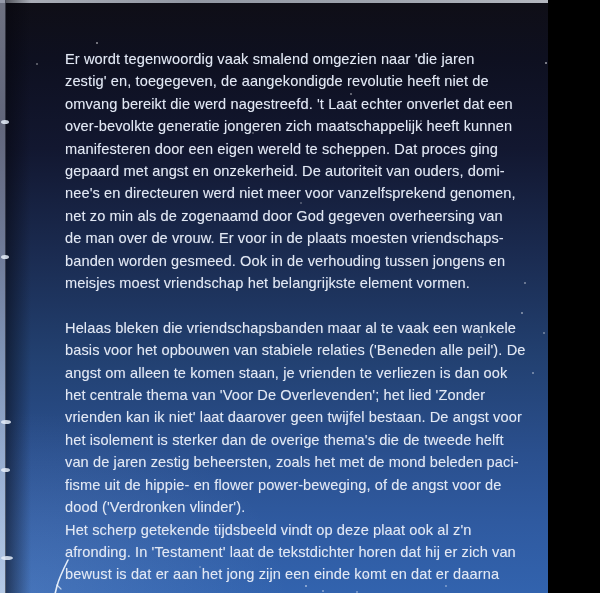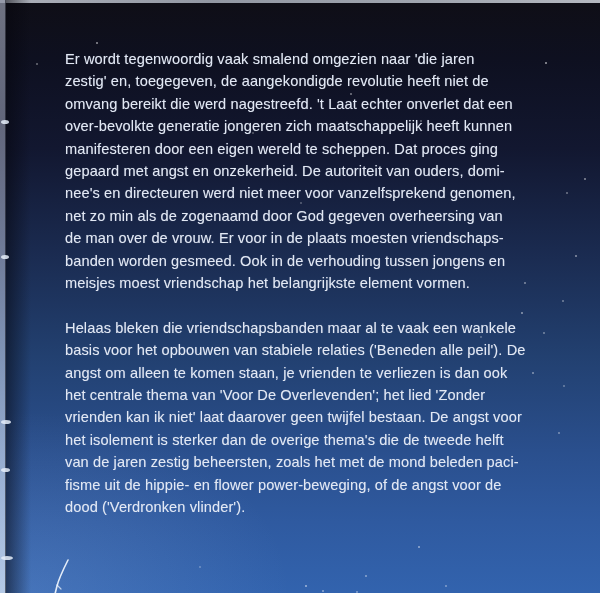--- a/index.html
+++ b/index.html
@@ -2,21 +2,21 @@
 <html><head>
 <meta charset="utf-8">
 <style>
   html, body {
     margin: 0;
     padding: 0;
     background: #000;
   }
   .page {
     position: relative;
-    width: 600px;
+    width: 548px;
     height: 593px;
     overflow: hidden;
     font-family: "Liberation Sans", sans-serif;
     background:
       linear-gradient(180deg,
         #0f0e16 0%,
         #0e1020 10%,
         #121730 25%,
         #1a2a4f 42%,
         #224070 60%,
@@ -166,20 +166,23 @@
     <div class="gap"></div>
     <p class="paragraph">Helaas bleken die vriendschapsbanden maar al te vaak een wankele
 basis voor het opbouwen van stabiele relaties ('Beneden alle peil'). De
 angst om alleen te komen staan, je vrienden te verliezen is dan ook
 het centrale thema van 'Voor De Overlevenden'; het lied 'Zonder
 vrienden kan ik niet' laat daarover geen twijfel bestaan. De angst voor
 het isolement is sterker dan de overige thema's die de tweede helft
 van de jaren zestig beheersten, zoals het met de mond beleden paci-
 fisme uit de hippie- en flower power-beweging, of de angst voor de
 dood ('Verdronken vlinder').</p>
+    <p class="paragraph">Het scherp getekende tijdsbeeld vindt op deze plaat ook al z'n
+afronding. In 'Testament' laat de tekstdichter horen dat hij er zich van
+bewust is dat er aan het jong zijn een einde komt en dat er daarna</p>
   </div>
 
   <svg class="scratch" viewBox="0 0 28 36">
     <path d="M24 2 C 20 10, 15 20, 13 28 L 11 36" fill="none" stroke="rgba(245,250,255,0.9)" stroke-width="1.6" stroke-linecap="round"></path>
     <path d="M13 27 L 17 31" fill="none" stroke="rgba(245,250,255,0.7)" stroke-width="1.2" stroke-linecap="round"></path>
   </svg>
 
 </div>
 
 </body></html>

